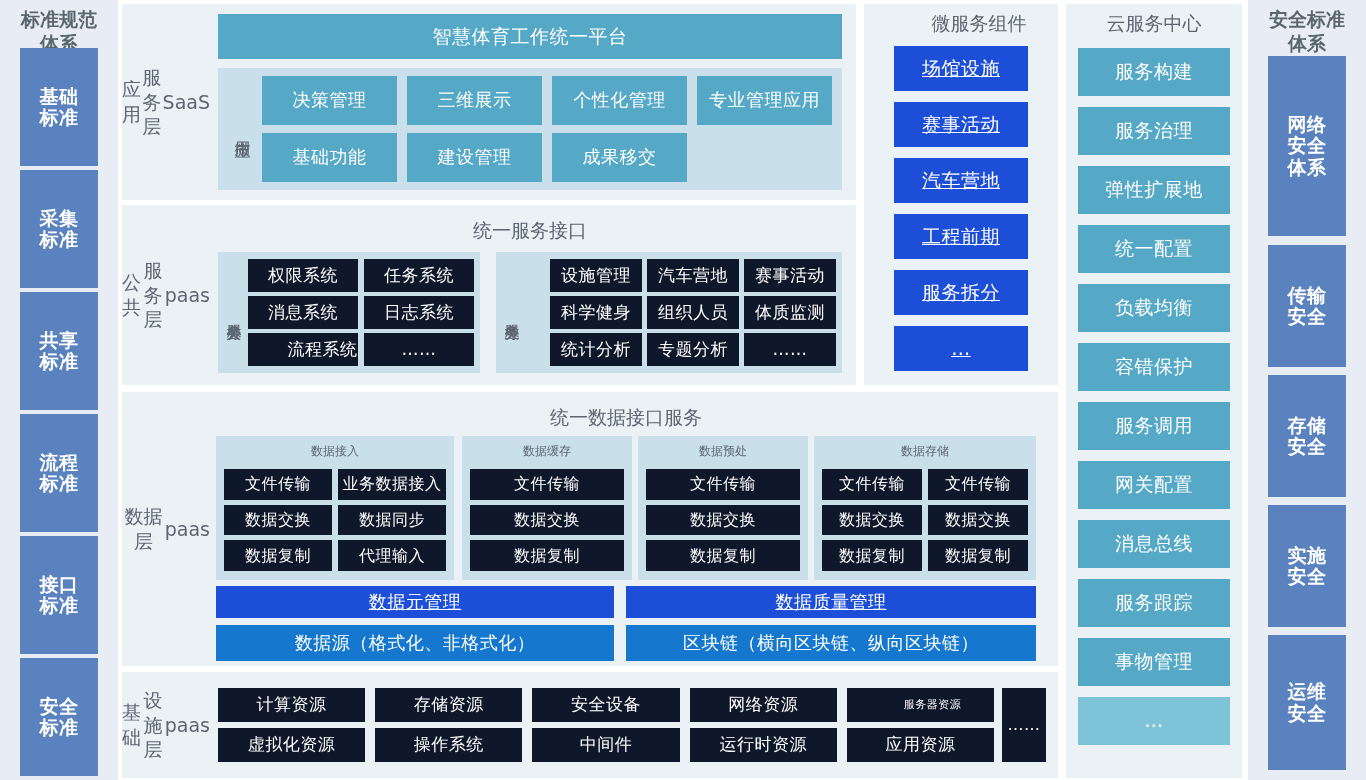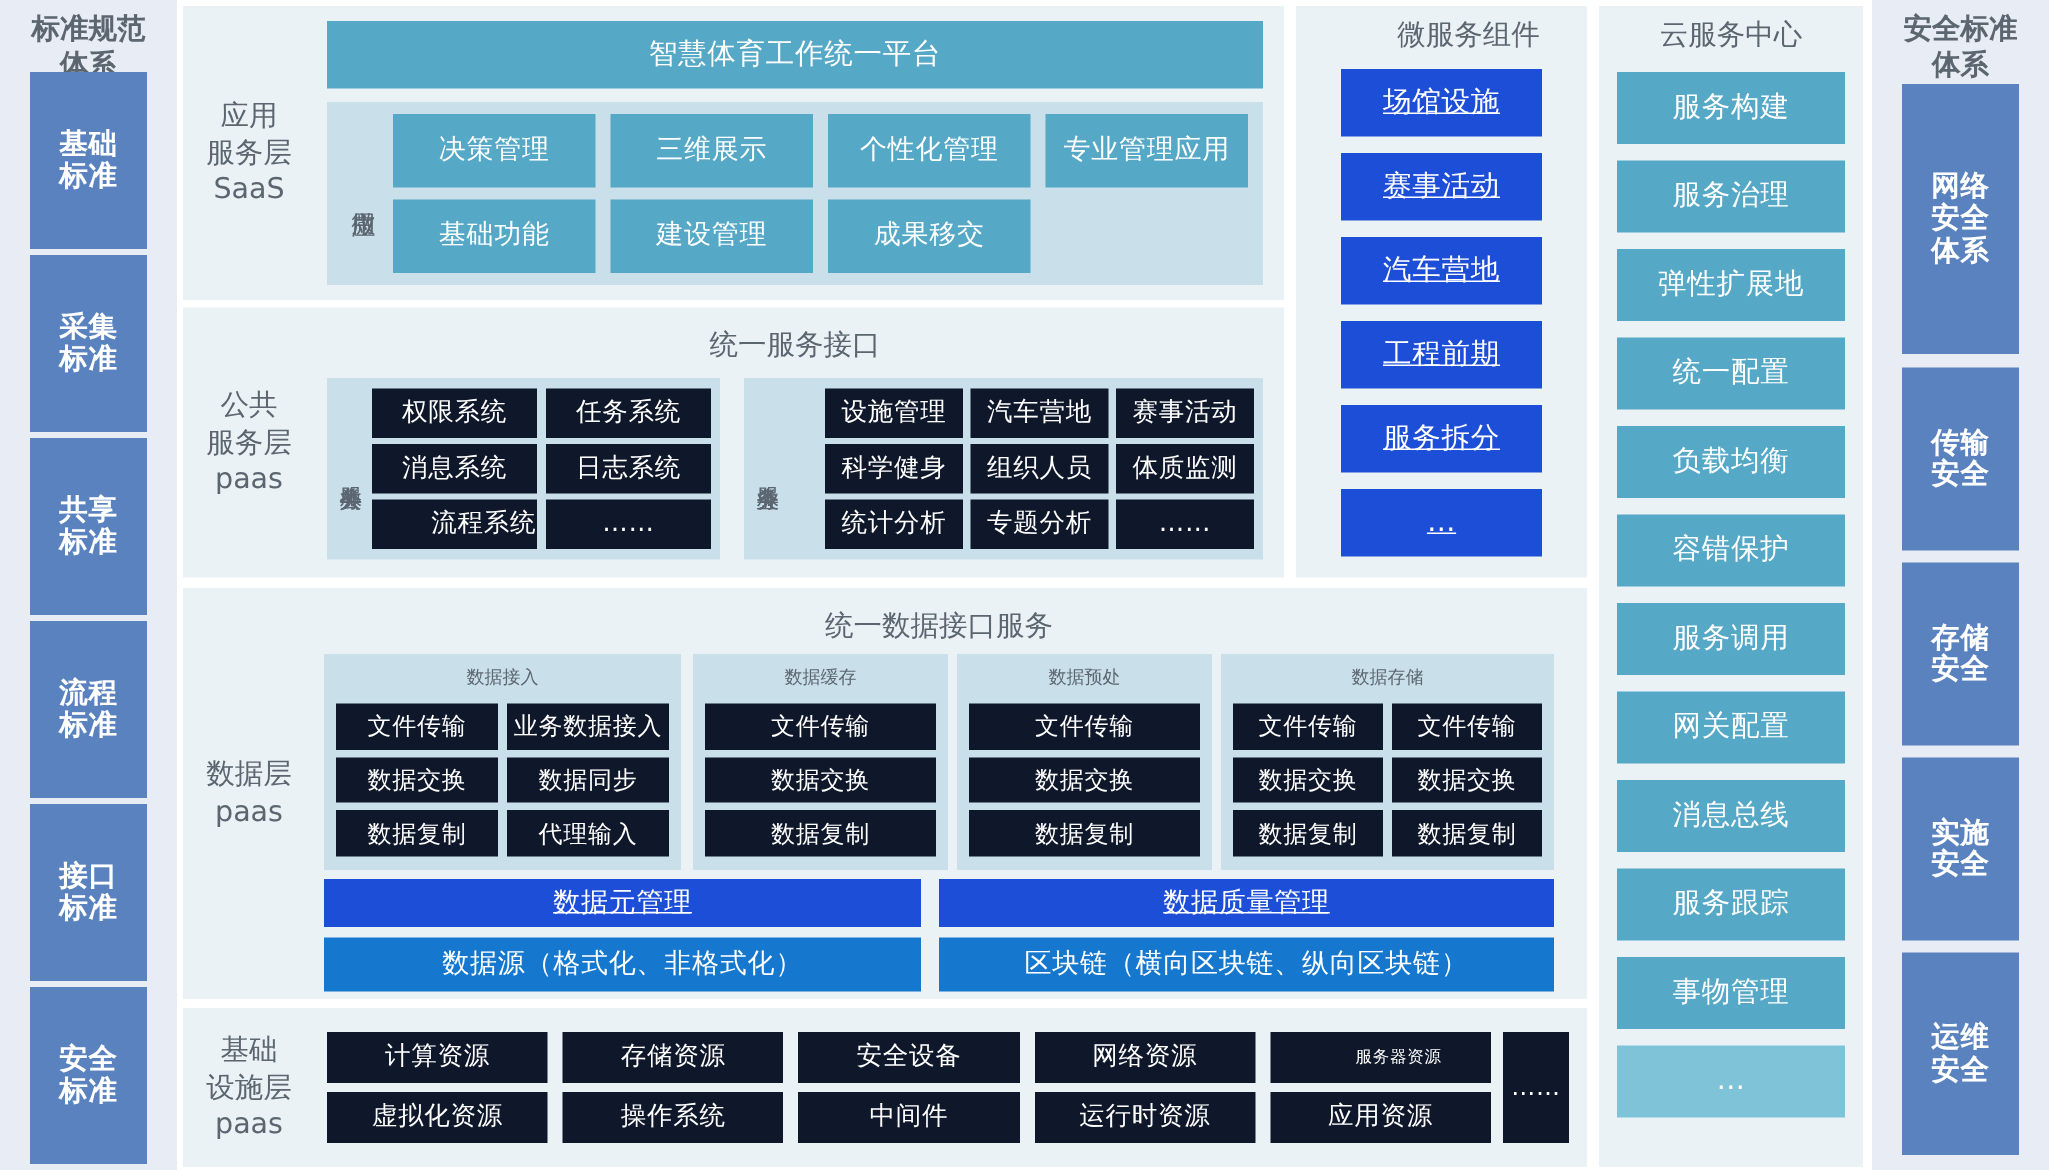--- a/index.html
+++ b/index.html
@@ -41,21 +41,21 @@
   
   .col-right {
     position: absolute; left: 1248px; top: 0; width: 118px; height: 780px;
     background: #E8EDF5;
   }
 
   
   .layer { position: absolute; background: #EAF2F6; }
   .layer-label {
     position: absolute; left: 0; top: 0; width: 88px; height: 100%;
-    display: flex; flex-direction: column; align-items: center;
+    display: flex; flex-direction: row; align-items: center;
     justify-content: center; color: #5C6670; font-size: 19px;
     line-height: 1.3; text-align: center;
   }
 
   .title-bar {
     display: flex; align-items: center; justify-content: center;
     color: #fff; font-size: 19px;
   }
   .section-title {
     text-align: center; color: #5C6670; font-size: 19px; line-height: 1;

